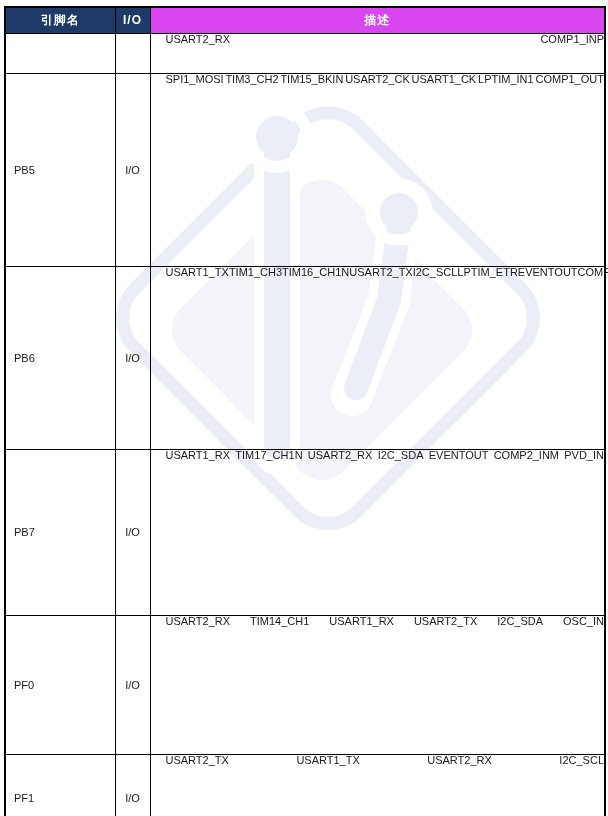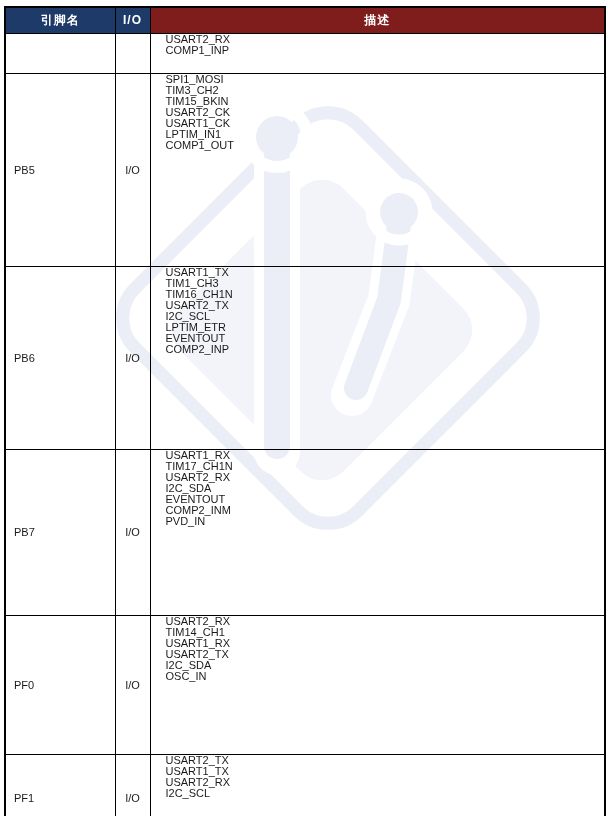--- a/index.html
+++ b/index.html
@@ -52,22 +52,21 @@
   }
   td.io-cell {
     vertical-align: middle;
     text-align: center;
     font-size: 11px;
     color: #1a1a1a;
   }
   td.desc-cell { padding: 0; vertical-align: top; }
   .fn-list {
     display: flex;
-    flex-direction: column;
-    justify-content: flex-start;
+    justify-content: space-between;
     height: 100%;
     padding-left: 15px;
   }
   .fn-item {
     font-size: 11px;
     color: #1a1a1a;
     line-height: 1;
   }
 </style>
 </head>
@@ -97,21 +96,21 @@
   <table class="pin-table">
     <colgroup>
       <col class="c-pin">
         <col class="c-io">
         <col class="c-desc">
     </colgroup>
     <thead>
       <tr>
         <th class="hdr" style="background: rgb(30, 58, 104); color: rgb(255, 255, 255);">引脚名</th>
         <th class="hdr" style="background: rgb(30, 58, 104); color: rgb(255, 255, 255);">I/O</th>
-        <th class="hdr" style="background: #7f1d1d; color: rgb(255, 255, 255);">描述</th>
+        <th class="hdr" style="background: #d946ef; color: rgb(255, 255, 255);">描述</th>
       </tr>
     </thead>
     <tbody id="table-body">
         <tr style="height: 40px;">
           <td class="pin-cell"></td>
           <td class="io-cell"></td>
           <td class="desc-cell">
             <div class="fn-list" style="height: 38px;">
               <div class="fn-item">USART2_RX</div>
               <div class="fn-item">COMP1_INP</div>

